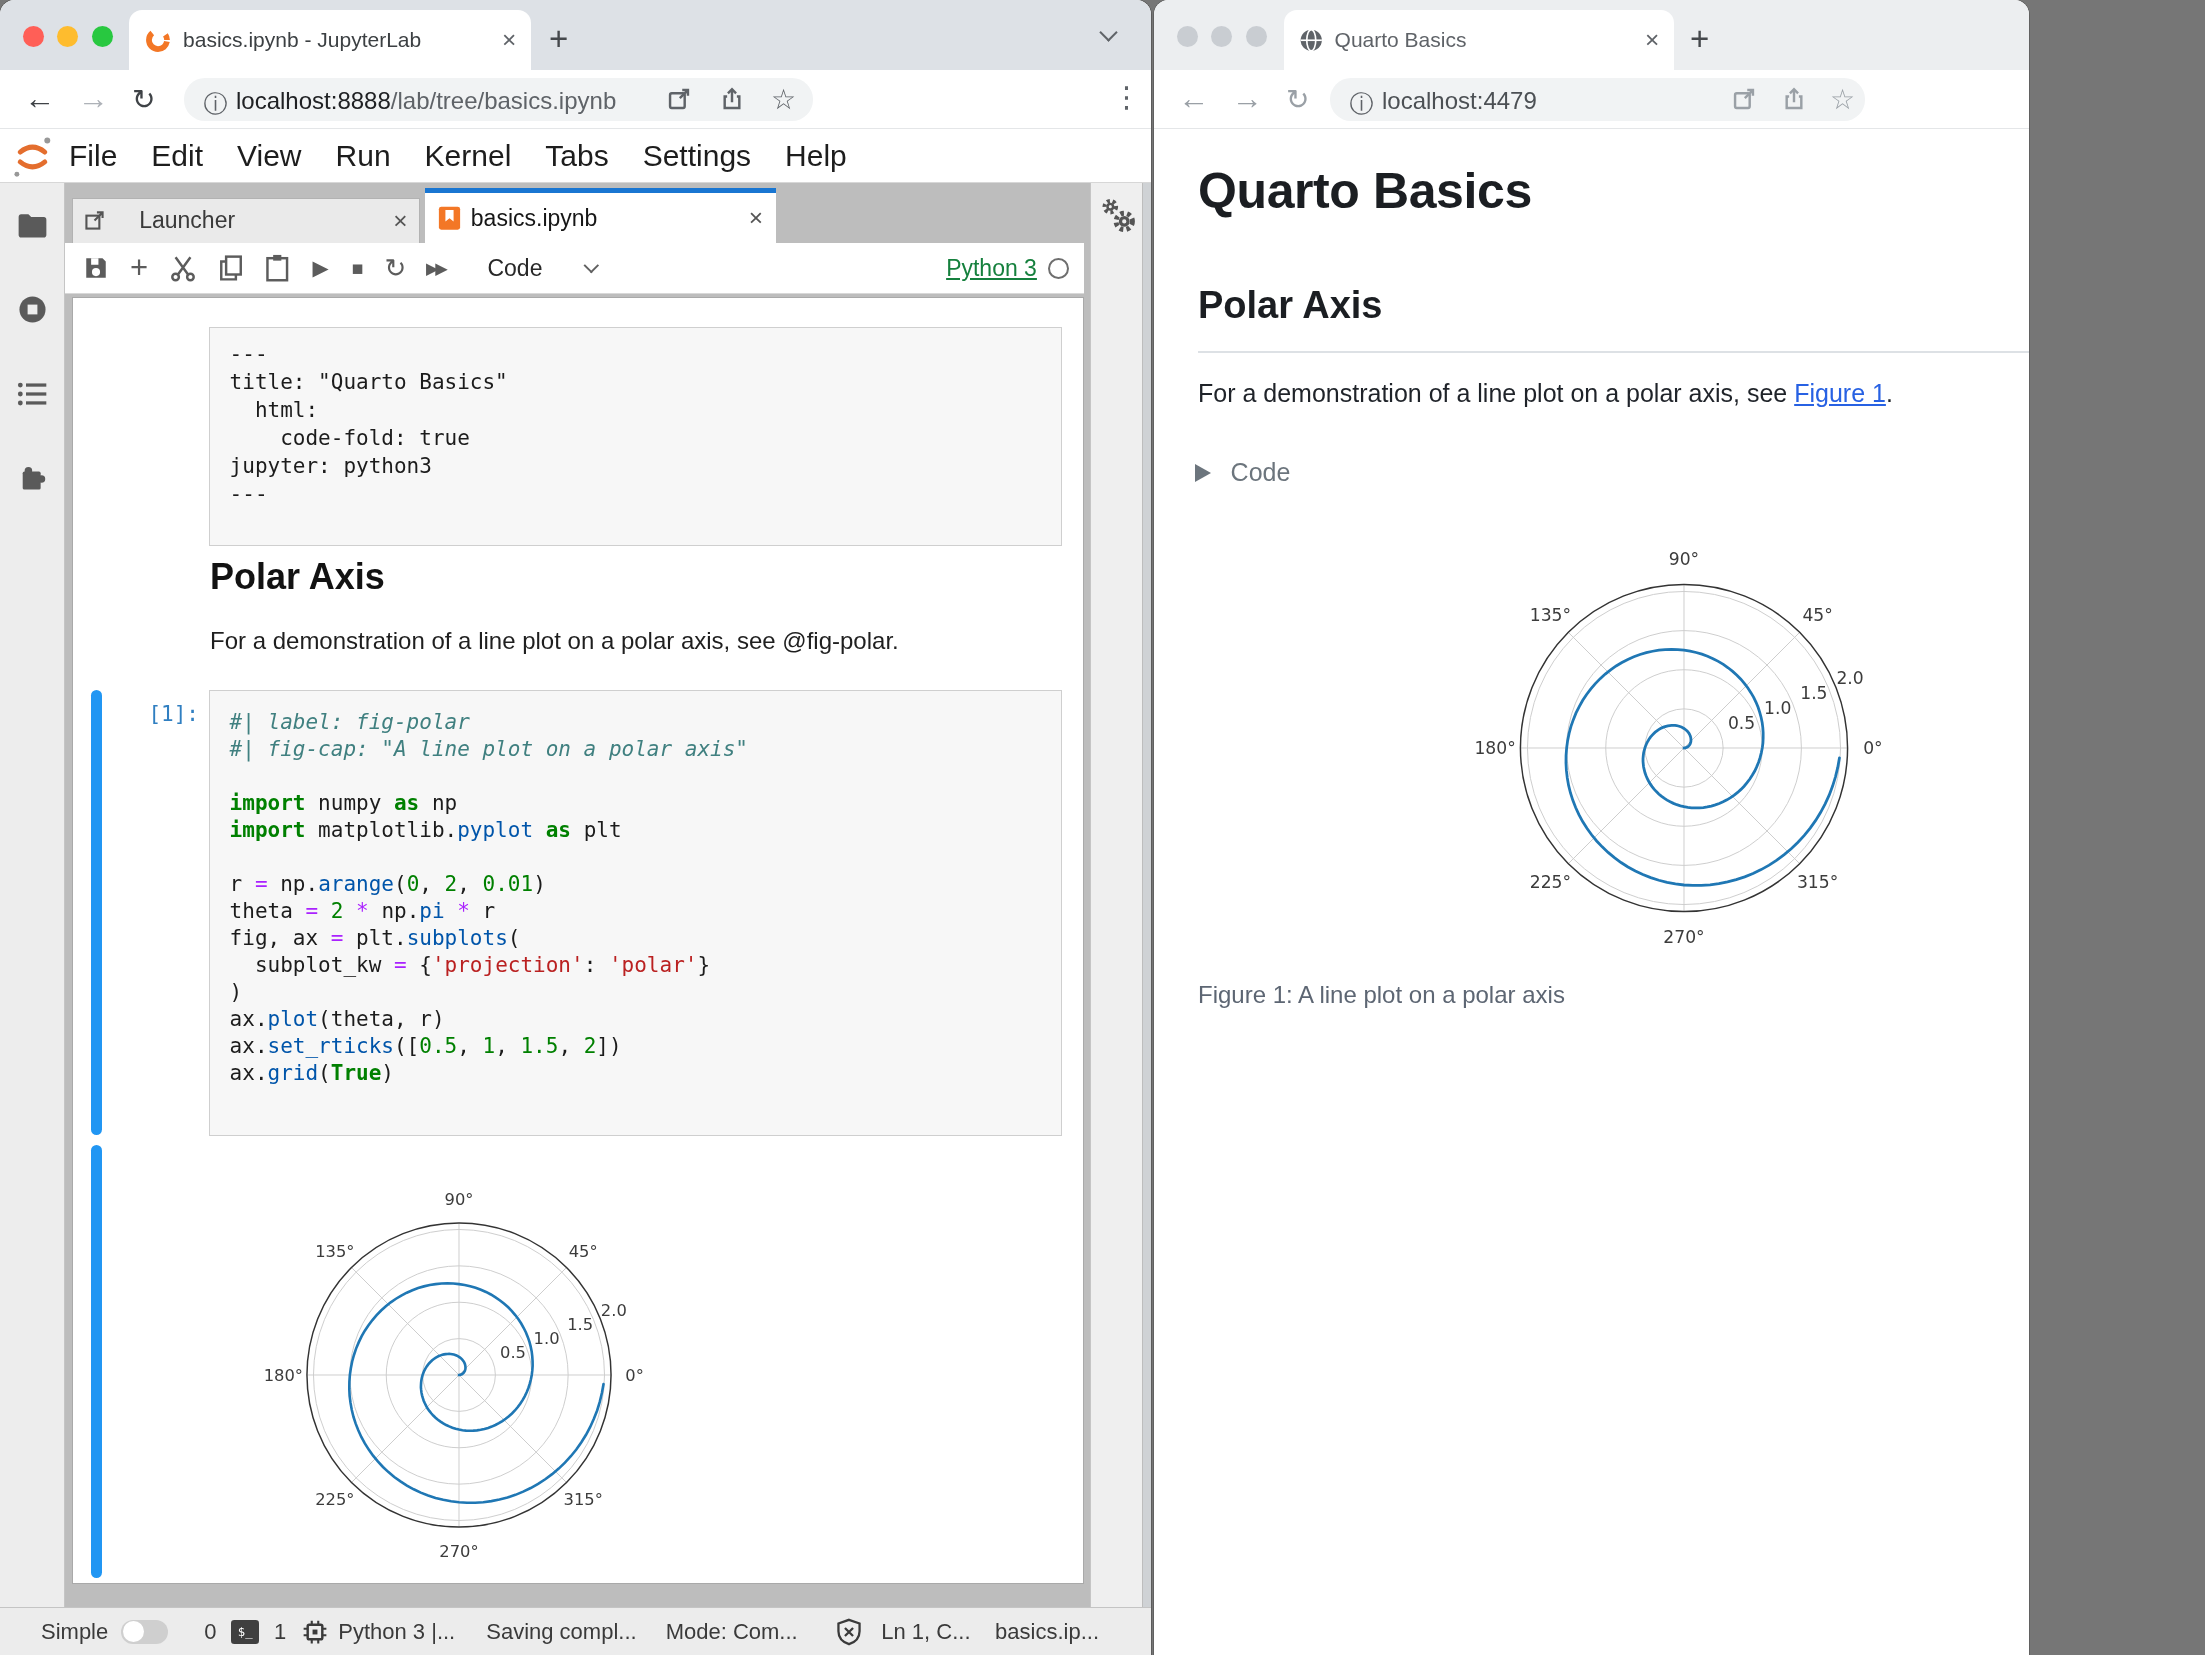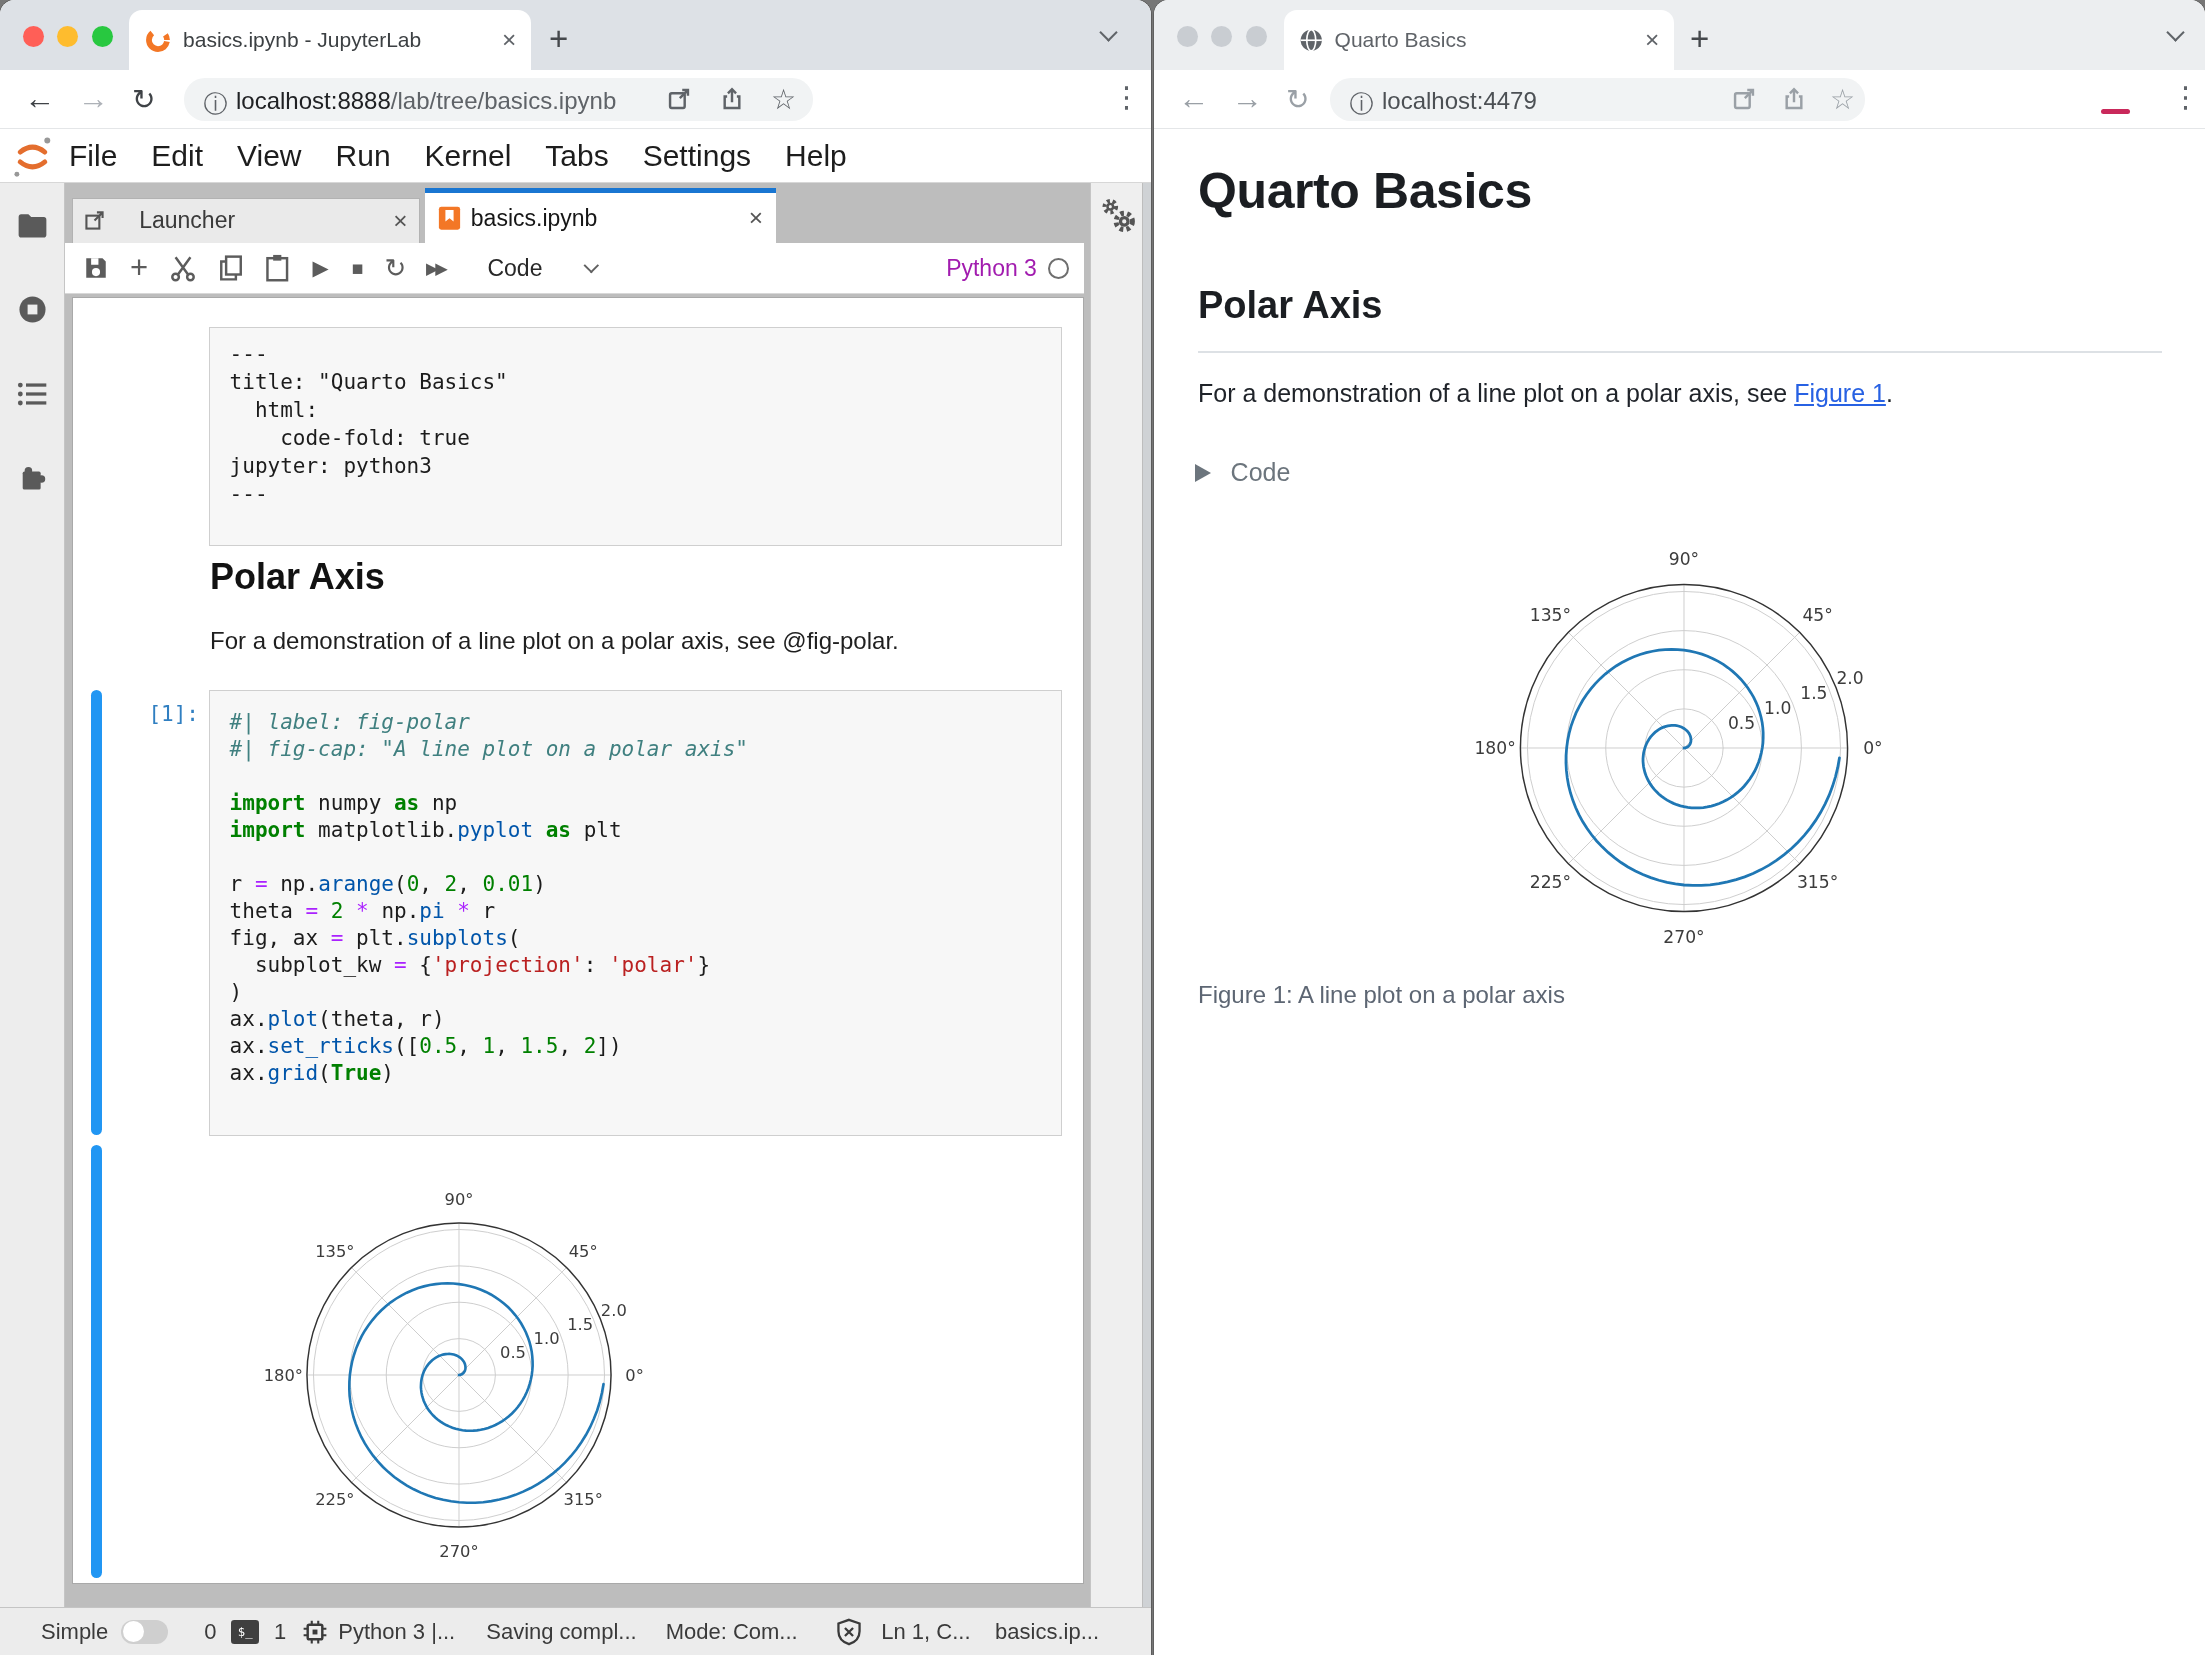--- a/index.html
+++ b/index.html
@@ -1,21 +1,21 @@
 <!DOCTYPE html>
 <html style="font-size:13px"><head>
 <meta charset="utf-8">
 <style>
   * { margin:0; padding:0; box-sizing:border-box; }
   html,body { width:2205px; height:1656px; overflow:hidden; background:#767676;
               font-family:"Liberation Sans", sans-serif; }
   .win { position:absolute; top:0; height:1656px; background:#fff;
          border-radius:14.7px 14.7px 0 0; overflow:hidden; }
   #win-left  { left:0;      width:1151px; box-shadow:0 0 0 0.8px rgba(0,0,0,.28); }
-  #win-right { left:1154px; width:1051px; box-shadow:0 0 0 0.8px rgba(0,0,0,.22);padding-left:29px; }
+  #win-right { left:1154px; width:875px; box-shadow:0 0 0 0.8px rgba(0,0,0,.22);padding-left:29px; }
 
   
   .titlebar { position:absolute; top:0; left:0; right:0; height:70px; }
   #win-left  .titlebar { background:#dde1e6; }
   #win-right .titlebar { background:#eceef0; }
   .light { position:absolute; top:26px; width:21px; height:21px; border-radius:50%; }
   .btab { position:absolute; top:9.8px; height:60px; background:#fff;
           border-radius:13px 13px 0 0; display:flex; align-items:center;text-align:center; }
   .btab-title { font-size:21px; color:#3c4043; white-space:nowrap; }
   #win-right .btab-title { color:#5f6368; }
@@ -54,21 +54,21 @@
   .atab { position:absolute; left:360px; top:9.8px; width:351px; height:51px; background:#fff;
           display:flex; align-items:center; padding:0 13px; }
   .atab::before { content:""; position:absolute; left:0; top:-4.9px; height:4.9px; width:100%; background:#1976d2; }
   .atab .lbl { font-size:23px; color:#161616; margin-left:9.8px; }
   .jl-toolbar { position:absolute; left:65px; top:60px; width:1019px; height:51px; background:#fff;
                 border-bottom:0.8px solid #d8d8d8; display:flex; align-items:center; }
   .tbi { color:#5c5c5c; display:inline-flex; align-items:center; justify-content:center; }
   .tb-code { font-size:23px; color:#282828; margin-left:43px; }
   .tb-caret { width:10.6px; height:10.6px; border-right:2.5px solid #616161; border-bottom:2.5px solid #616161;
               transform:rotate(45deg); margin-left:44px; margin-top:-4.9px; }
-  .tb-kernel { font-size:23px; color:#a21caf; margin-left:auto; }
+  .tb-kernel { font-size:23px; color:#15803d; margin-left:auto;text-decoration:underline; }
   .tb-kcircle { width:21px; height:21px; border:2.5px solid #6e6e6e; border-radius:50%;
                 margin:0 14.7px 0 11.4px; }
   .jl-rightpanel { position:absolute; left:1090px; top:0; width:52px; height:1424px; background:#efefef;
                    border-left:0.8px solid #c5c5c5; }
   .jl-scroll { position:absolute; left:1143px; top:0; width:8.2px; height:1424px; background:#cfd2d5; }
   .jl-nb { position:absolute; left:72px; top:114px; width:1012px; height:1287px; background:#fff;
            border:0.8px solid #a9a9a9; }
   .cellbox { position:absolute; left:136px; width:853px; background:#f7f7f7; border:0.8px solid #cfcfcf;
              font-family:"DejaVu Sans Mono", monospace; }
   .mono-line { font-size:21px; line-height:28px; white-space:pre; color:#1c1c1c; }

